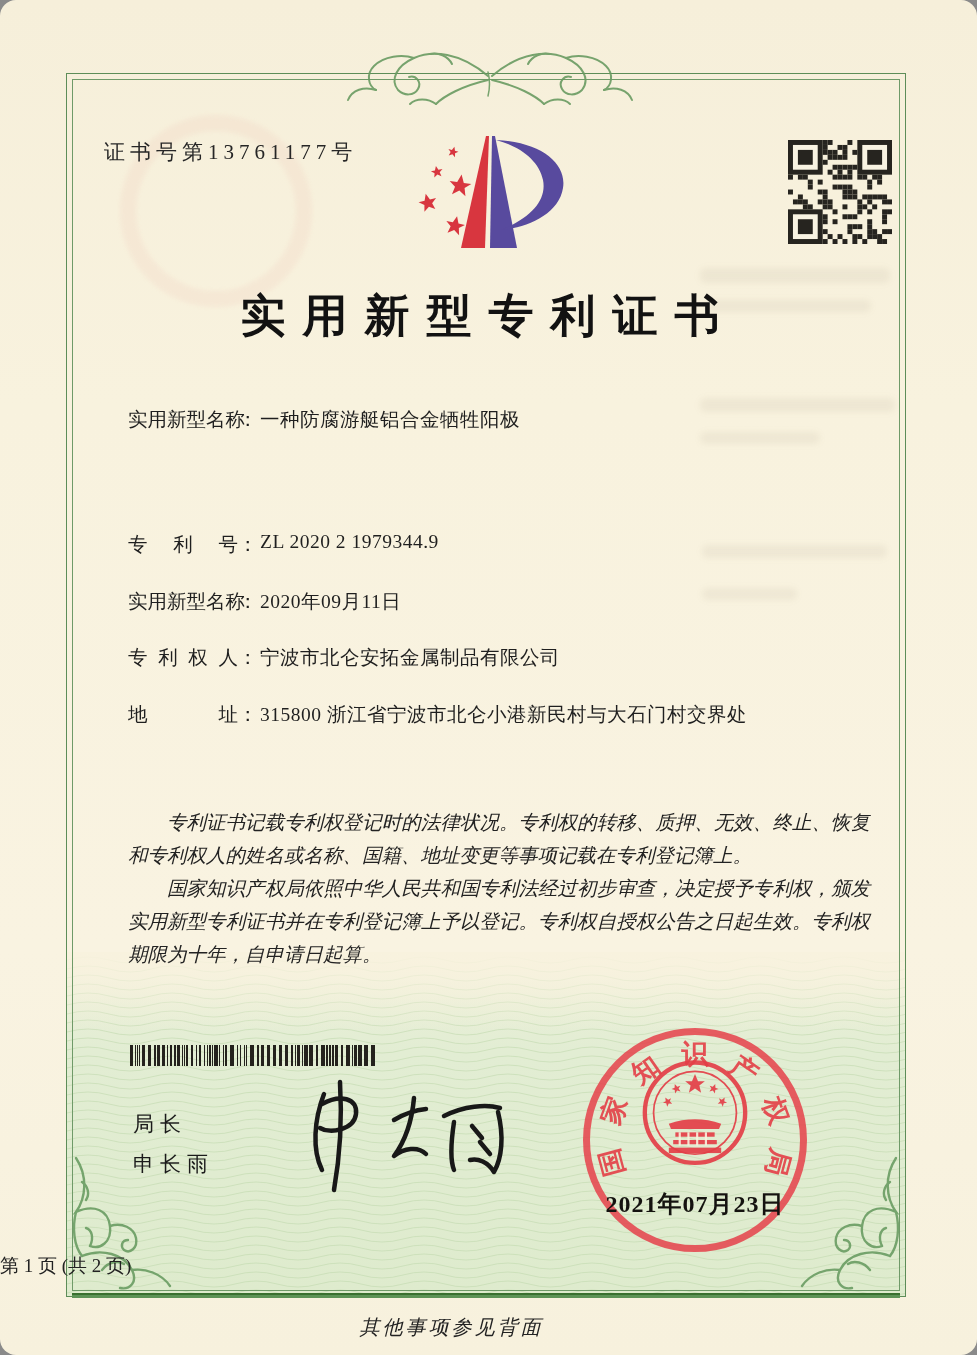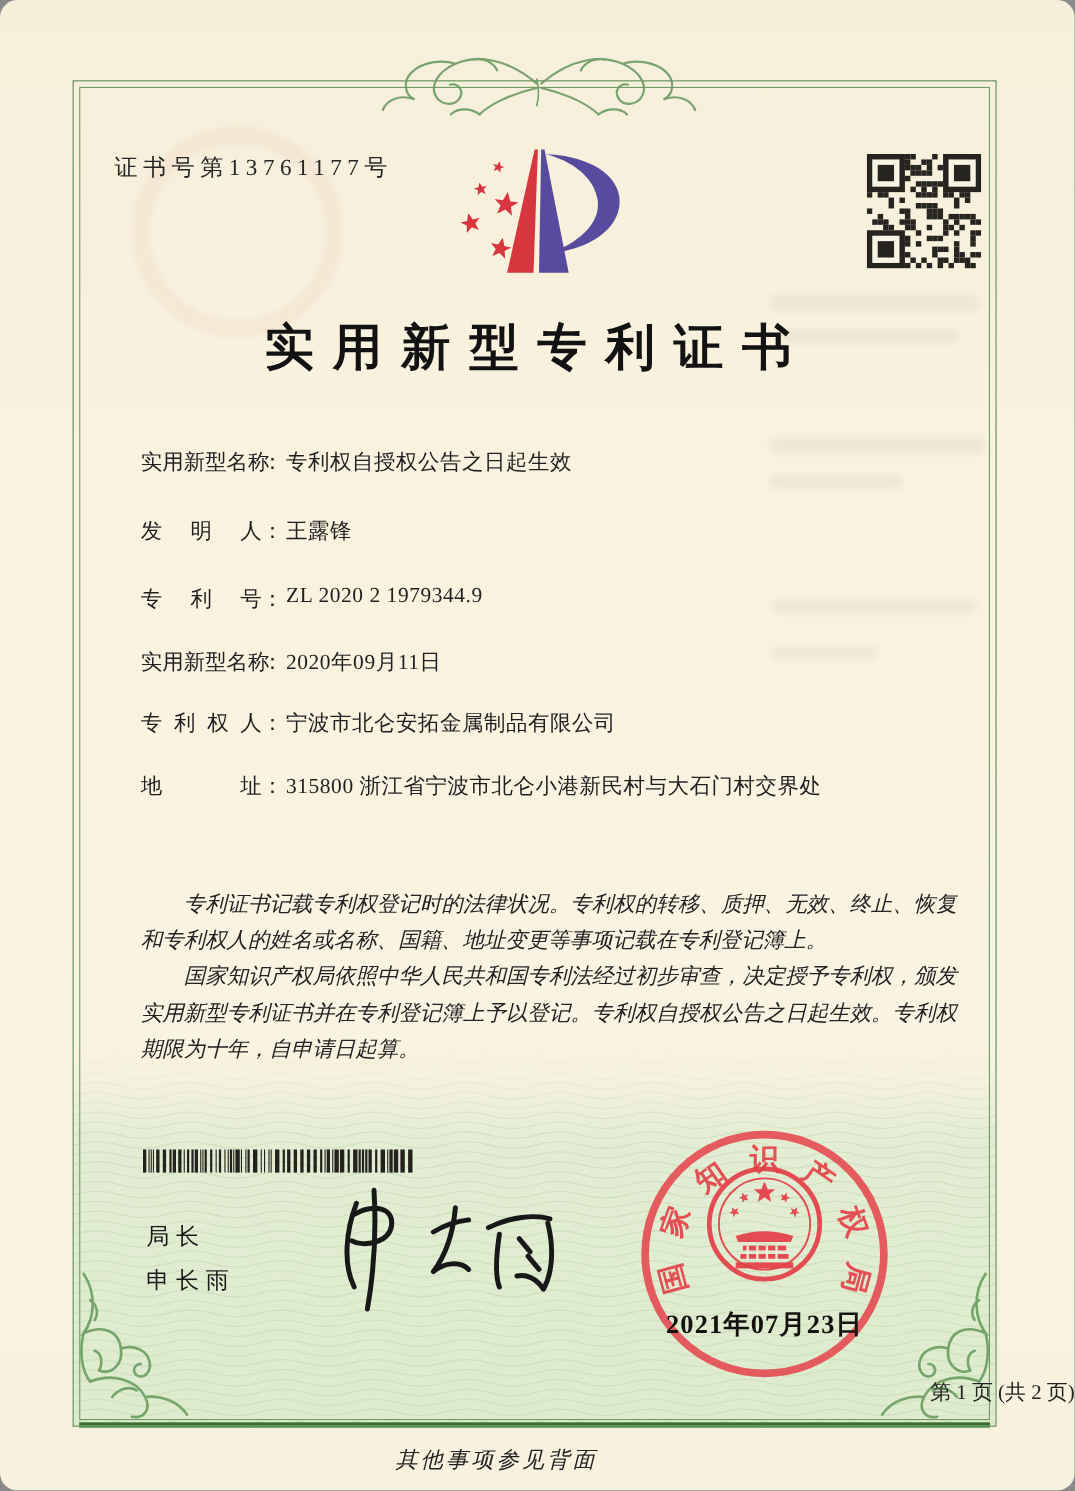--- a/index.html
+++ b/index.html
@@ -84,21 +84,21 @@
   .seal-chars span{
     position:absolute;left:50%;top:50%;
     font-size:27px;font-weight:bold;color:rgba(227,62,70,0.9);
     font-family:"Liberation Sans","DejaVu Sans",sans-serif;
   }
   .seal-emblem{position:absolute;left:57px;top:28px;}
   .seal-date{
     position:absolute;left:0;top:160px;width:224px;text-align:center;
     font-size:24px;font-weight:bold;color:#14120f;letter-spacing:1px;
   }
-  .page-info{position:absolute;left:0;top:1253px;width:977px;text-align:right;font-size:19px;color:#222;}
+  .page-info{position:absolute;left:0;top:1253px;width:977px;text-align:left;font-size:19px;color:#222;}
   .back-note{position:absolute;left:0;top:1314px;width:903px;text-align:center;font-size:20px;font-style:italic;letter-spacing:3px;color:#222;}
   
   .ornament{position:absolute;}
 </style>
 </head>
 <body>
 
 <div class="page">
 
   <div class="green-band">
@@ -351,24 +351,21 @@
       <rect x="15" y="1" width="5" height="5" fill="#f8f3e2"></rect>
       <rect x="16" y="2" width="3" height="3" fill="#26241f"></rect>
       <rect x="0" y="14" width="7" height="7" fill="#26241f"></rect>
       <rect x="1" y="15" width="5" height="5" fill="#f8f3e2"></rect>
       <rect x="2" y="16" width="3" height="3" fill="#26241f"></rect>
     </svg>
 
   <div class="title">实用新型专利证书</div>
 
   <div class="field-row" style="top:406px;">
-    <span class="flabel">实用新型名称</span><span class="fcolon">：</span><span class="fvalue">专利权自授权公告之日起生效</span>
-  </div>
-  <div class="field-row" style="top:469px;">
-    <span class="flabel">发明人</span><span class="fcolon">：</span><span class="fvalue">王露锋</span>
+    <span class="flabel">实用新型名称</span><span class="fcolon">：</span><span class="fvalue">一种防腐游艇铝合金牺牲阳极</span>
   </div>
   <div class="field-row" style="top:531px;">
     <span class="flabel">专利号</span><span class="fcolon">：</span><span class="fvalue">ZL 2020 2 1979344.9</span>
   </div>
   <div class="field-row" style="top:588px;">
     <span class="flabel">实用新型名称</span><span class="fcolon">：</span><span class="fvalue">2020年09月11日</span>
   </div>
   <div class="field-row" style="top:644px;font-family:Liberation Serif, serif;">
     <span class="flabel">专利权人</span><span class="fcolon">：</span><span class="fvalue">宁波市北仑安拓金属制品有限公司</span>
   </div>

